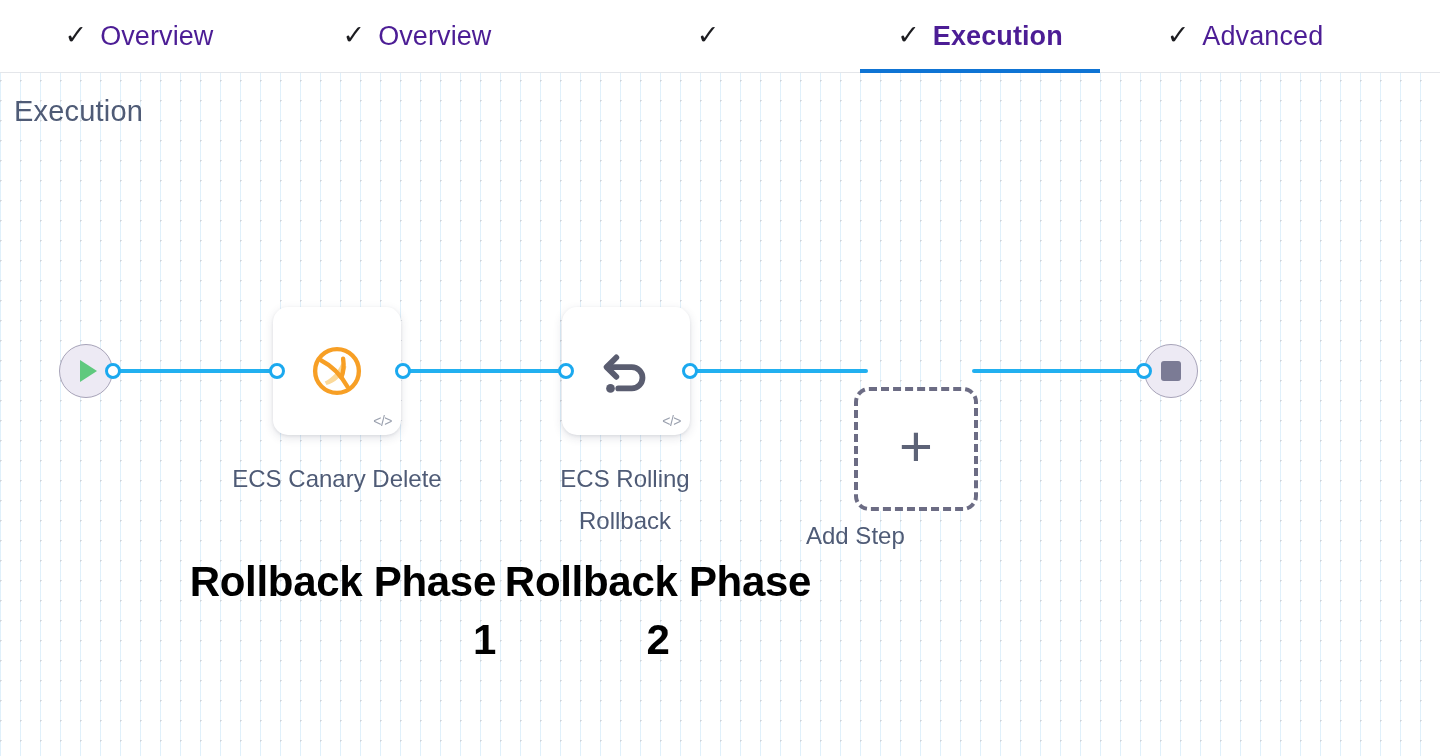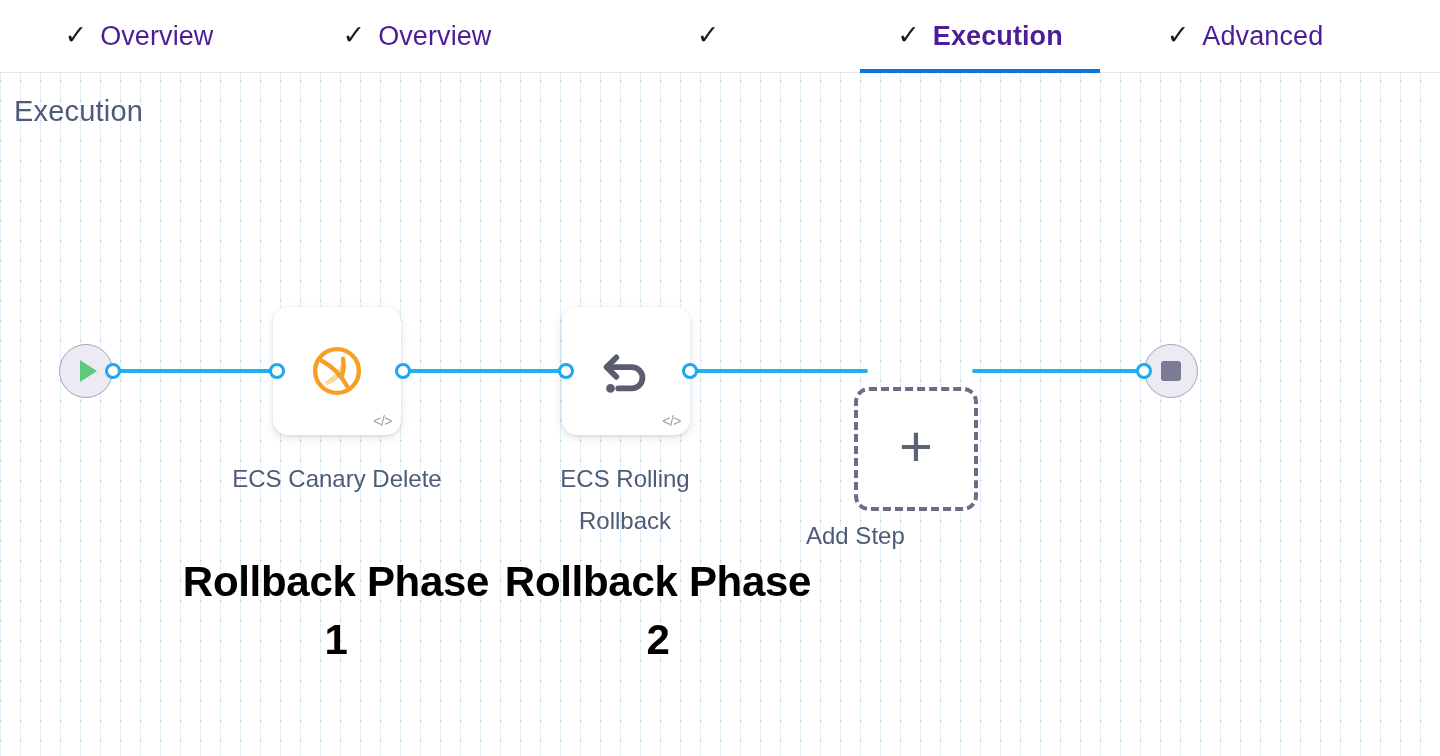--- a/index.html
+++ b/index.html
@@ -299,18 +299,18 @@
     <div class="port" style="left:558px; top:290px;"></div>
     <div class="port" style="left:682px; top:290px;"></div>
     <div class="port" style="left:1136px; top:290px;"></div>
 
     <div class="node-label" style="left:515px; top:385px;">ECS Rolling Rollback</div>
 
     <div class="node-label" style="left:227px; top:385px;">ECS Canary Delete</div>
 
     <div class="addstep-label" style="left:806px; top:448px;">Add Step</div>
 
-    <div class="annotation" style="left:176px; top:480px;">Rollback Phase 1</div>
+    <div class="annotation" style="left:176px; top:480px;text-align:right;">Rollback Phase 1</div>
 
     <div class="annotation" style="left:498px; top:480px;">Rollback Phase 2</div>
 
   </div>
 </div>
 
 </body></html>

